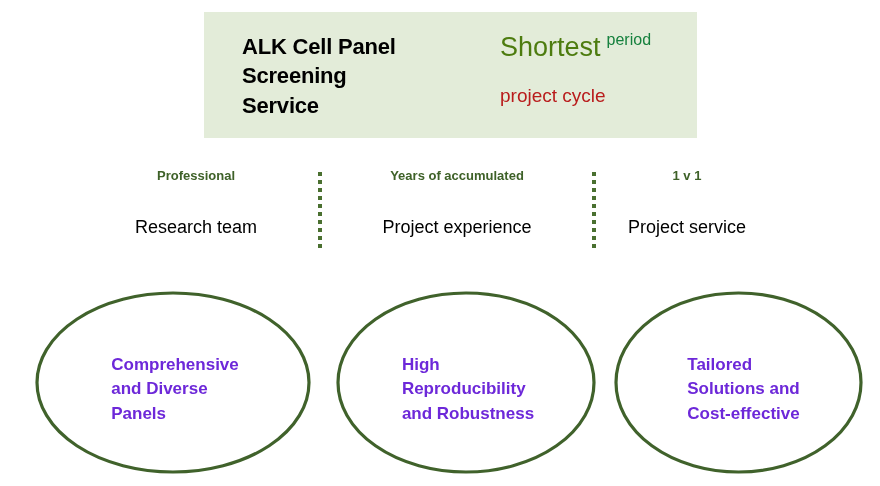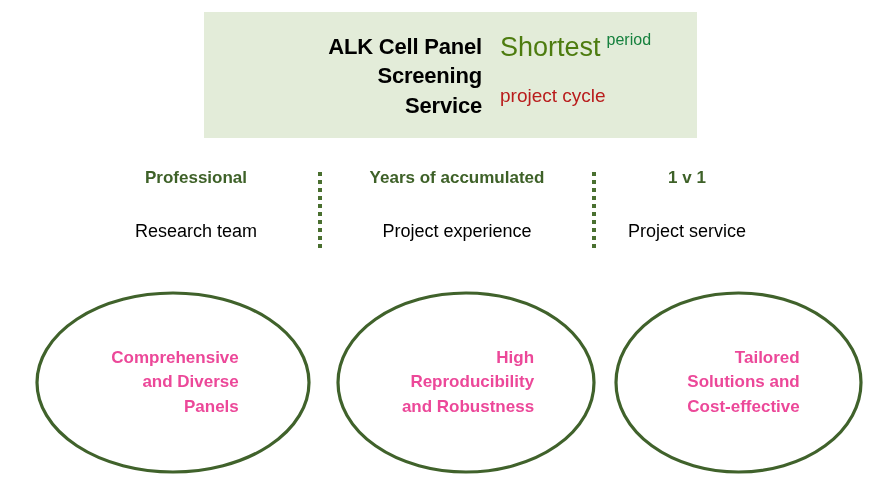--- a/index.html
+++ b/index.html
@@ -30,21 +30,20 @@
     position: absolute;
     left: 38px;
     top: 20px;
     width: 240px;
     font-size: 22px;
     font-weight: bold;
     line-height: 1.33;
     letter-spacing: -0.2px;
     color: #000000;
     white-space: pre-line;
-    text-align: right;
   }
   #banner-tagline {
     position: absolute;
     left: 296px;
     top: 14px;
     width: 190px;
   }
   .tagline-row-1 {
     display: block;
     white-space: nowrap;
@@ -85,21 +84,21 @@
   .feature-col {
     position: absolute;
     top: 0;
     text-align: center;
   }
   .feature-col.col-0 { left: 78px;  width: 236px; }
   .feature-col.col-1 { left: 332px; width: 250px; }
   .feature-col.col-2 { left: 604px; width: 166px; }
 
   .feature-heading {
-    font-size: 17px;
+    font-size: 13px;
     font-weight: bold;
     color: #3e6128;
     line-height: 1.2;
     white-space: nowrap;
   }
   .feature-sub {
     margin-top: 33px;
     font-size: 18px;
     font-weight: normal;
     color: #000000;
@@ -138,31 +137,31 @@
   }
   .ellipse-wrap svg {
     position: absolute;
     left: 0;
     top: 0;
     display: block;
   }
   .ellipse-label {
     position: absolute;
     left: 0;
-    top: 0;
+    top: 7px;
     width: 100%;
     height: 100%;
     display: flex;
     align-items: center;
     justify-content: center;
-    text-align: right;
+    text-align: left;
     font-size: 17px;
     font-weight: bold;
     line-height: 1.42;
-    color: #ec4899;
+    color: #6d28d9;
     white-space: pre-line;
     box-sizing: border-box;
   }
 
   #ellipse-0 { left: 33px;  top: 289px; width: 280px; height: 187px; }
   #ellipse-1 { left: 334px; width: 264px; top: 289px; height: 187px; }
   #ellipse-2 { left: 612px; width: 253px; top: 289px; height: 187px; }
 
   #ellipse-0 .ellipse-label { padding-left: 4px; }
   #ellipse-1 .ellipse-label { padding-left: 4px; }

